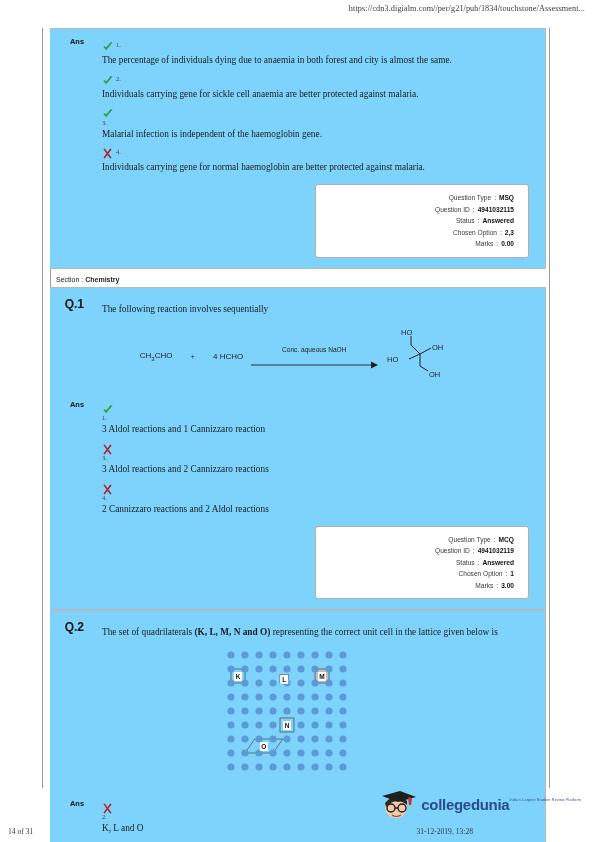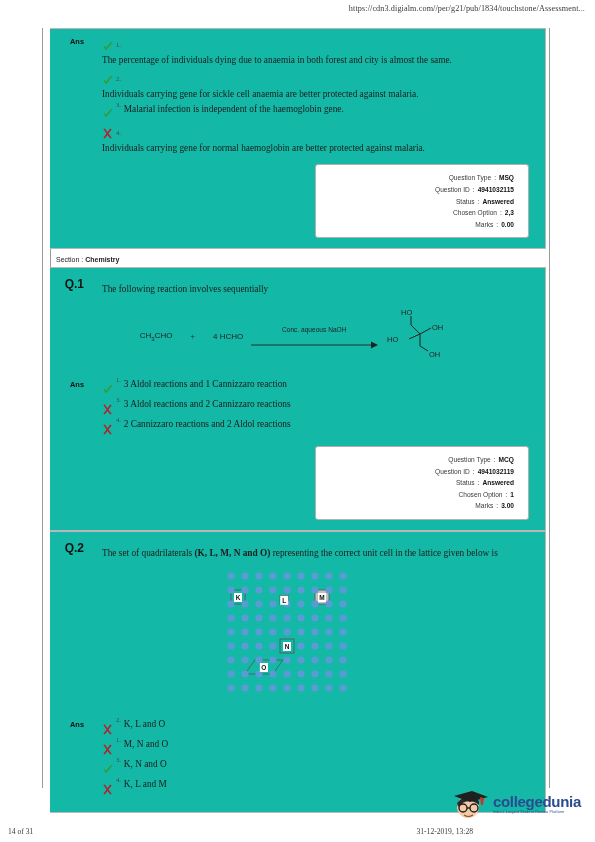--- a/index.html
+++ b/index.html
@@ -21,37 +21,37 @@
   .rail{position:absolute;background:#9a9a9a;width:1px;}
   .rail.r1{left:42px;top:28px;height:760px;}
   .rail.r2{left:50px;top:28px;height:760px;}
   .rail.r3{left:549px;top:28px;height:760px;}
 
   .sheet{position:absolute;left:50px;top:28px;width:496px;}
 
   .qblock{
     border:1px solid #b8b8b8;
     border-left:none;
-    background:#14b8a6;
+    background:#7dd3fc;
     box-sizing:border-box;
     position:relative;
   }
   .qblock.b1{width:496px;}
 
   .ans-row{display:flex;padding:6px 0 4px 0;}
   .ans-label{
     width:34px;flex:none;text-align:right;
     font-family:"Liberation Sans", sans-serif;
     font-weight:bold;font-size:7.4px;color:#111;
     padding-top:2px;padding-right:4px;
   }
   .ans-body{flex:1;padding-left:14px;padding-right:16px;}
 
   .opt{margin:0 0 2px 0;}
-  .opt-inline{display:flex;align-items:flex-start;}
+  .opt-inline{display:flex;align-items:flex-start;flex-direction:column;}
   .mark{width:14px;flex:none;display:inline-block;position:relative;top:1px;}
   .onum{font-size:6.4px;color:#444;margin-right:3px;position:relative;top:-2px;}
   .otext{
     font-size:9.3px;line-height:1.38;color:#1c1c1c;
     font-family:"Liberation Serif", serif;
   }
   .otext.just{text-align:justify;}
   .opt-block .otext{display:block;margin-top:1px;}
 
   svg.tick{width:12px;height:11px;vertical-align:middle;}
@@ -104,21 +104,21 @@
     font-size:6.6px;font-family:"Liberation Sans", sans-serif;color:#222;
     margin-bottom:2px;
   }
 
   .lattice-wrap{display:flex;justify-content:center;padding:6px 0 4px 0;}
 
   .footer-logo{
     position:absolute;right:14px;bottom:22px;
     display:flex;align-items:center;gap:3px;
   }
-  .logo-text{display:flex;flex-direction:column;line-height:1;}
+  .logo-text{display:flex;flex-direction:row;line-height:1;}
   .logo-main{
     font-family:"Liberation Sans", sans-serif;
     font-weight:bold;font-size:15px;color:#2b4b8f;letter-spacing:-.3px;
   }
   .logo-sub{
     font-family:"Liberation Sans", sans-serif;
     font-size:3.6px;color:#2b4b8f;letter-spacing:.2px;margin-top:2px;
   }
   .page-footer{
     position:absolute;left:0;bottom:6px;width:481px;

